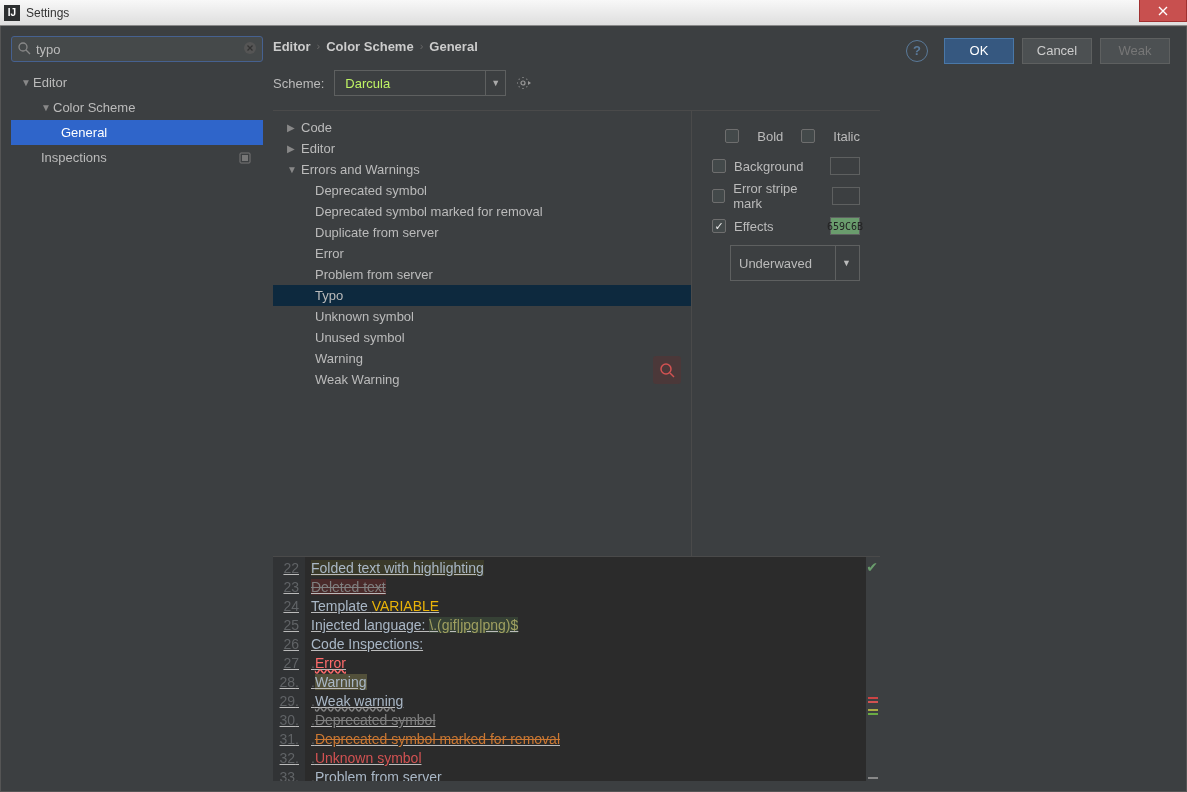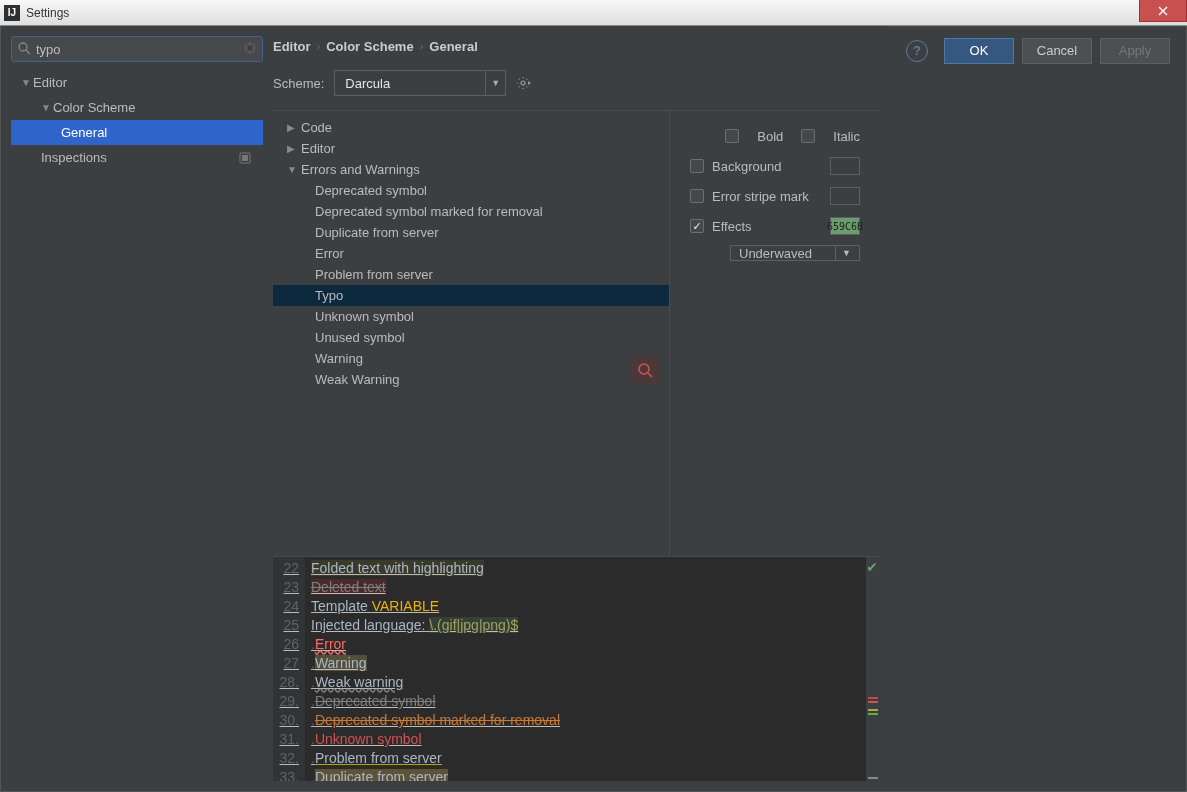--- a/index.html
+++ b/index.html
@@ -28,40 +28,40 @@
 .tree-row.selected { background:#2f65ca; color:#fff; }
 .tree-row .cfg-icon { margin-left:auto; margin-right:10px; color:#6e6e6e; width:14px; }
 
 .main { flex:1; display:flex; flex-direction:column; overflow:hidden; }
 .breadcrumb { font-size:13px; color:#999; height:20px; display:flex; align-items:center; gap:6px; margin-bottom:14px; }
 .breadcrumb .sep { color:#666; font-size:11px; }
 .breadcrumb .bold { color:#ccc; font-weight:600; }
 
 .scheme-row { display:flex; align-items:center; gap:10px; font-size:13px; margin-bottom:14px; }
 .scheme-select { display:flex; align-items:center; border:1px solid #5e6060; background:#3c3f41; height:26px; }
-.scheme-select .val { padding:0 10px; color:#e5e5e5; min-width:150px; }
+.scheme-select .val { padding:0 10px; color:#bef264; min-width:150px; }
 .scheme-select .dd { width:20px; height:24px; border-left:1px solid #5e6060; display:flex; align-items:center; justify-content:center; font-size:9px; color:#aaa; }
 .gear { color:#888; cursor:pointer; }
 
 .mid-area { flex:1; display:flex; gap:10px; overflow:hidden; border-top:1px solid #4a4a4a; }
 
 .cat-list { width:660px; overflow-y:auto; font-size:13px; border-right:1px solid #4a4a4a; position:relative; padding-top:6px; }
 .cat-row { height:21px; display:flex; align-items:center; padding-left:14px; color:#bbb; cursor:pointer; }
 .cat-row .arw { width:14px; font-size:10px; color:#888; }
 .cat-row.child { padding-left:42px; }
 .cat-row.selected { background:#0d293e; }
 .cat-list .find-badge { position:absolute; right:10px; top:245px; width:28px; height:28px; background:rgba(90,50,50,.5); border-radius:3px; display:flex; align-items:center; justify-content:center; }
 
 .props { flex:1; padding:10px 20px 10px 10px; font-size:13px; }
 .prop-row { display:flex; align-items:center; height:30px; gap:8px; }
 .cb { width:14px; height:14px; border:1px solid #6e6e6e; border-radius:2px; background:#43494a; display:inline-flex; align-items:center; justify-content:center; }
 .cb.checked::after { content:"✓"; color:#eee; font-size:11px; }
 .swatch { width:30px; height:18px; border:1px solid #5e6060; background:#3c3f41; margin-left:auto; }
 .swatch.eff { background:#6a9c6d; color:#222; font-size:10px; display:flex; align-items:center; justify-content:center; font-family:monospace; }
-.eff-dd { width:130px; height:16px; border:1px solid #5e6060; display:flex; align-items:center; padding:0 8px; margin-top:4px; margin-left:40px; }
+.eff-dd { width:130px; height:36px; border:1px solid #5e6060; display:flex; align-items:center; padding:0 8px; margin-top:4px; margin-left:18px; }
 .eff-dd .dd { margin-left:auto; font-size:9px; border-left:1px solid #5e6060; padding-left:6px; height:100%; display:flex; align-items:center; }
 
 .preview-wrap { height:225px; display:flex; border-top:1px solid #4a4a4a; font-family:"Consolas","Courier New",monospace; font-size:14px; background:#2b2b2b; position:relative;text-decoration:underline; }
 .gutter { width:32px; text-align:right; color:#606366; padding:2px 6px 0 0; line-height:19px; background:#313335; }
 .code { flex:1; padding:2px 0 0 6px; line-height:19px; color:#a9b7c6; overflow:hidden; }
 .err-stripe { width:14px; background:#3c3f41; position:relative; }
 .err-stripe .m { position:absolute; right:2px; width:10px; height:2px; }
 .code .hl-fold { background:#3a3a2a; }
 .code .del { text-decoration:line-through; color:#808080; background:#4a2a2a; }
 .code .tmpl { color:#eab308; }
@@ -250,20 +250,21 @@
       </div>
 
       <div class="preview-wrap">
         <div class="gutter" id="gutter">22<br>23<br>24<br>25<br>26<br>27<br>28<span class="dot">.</span><br>29<span class="dot">.</span><br>30<span class="dot">.</span><br>31<span class="dot">.</span><br>32<span class="dot">.</span><br>33<span class="dot">.</span><br>34<span class="dot">.</span><br>35<span class="dot">.</span><br>36<span class="dot">.</span><br>37<span class="dot">.</span><br></div>
         <div class="code" id="code">
             <div><span class="hl-fold">Folded text with highlighting</span></div>
             <div><span class="del">Deleted text</span></div>
             <div>Template <span class="tmpl">VARIABLE</span></div>
             <div>Injected language: <span class="regex">\.(gif|jpg|png)$</span></div>
             <div></div>
+            <div>Code Inspections:</div>
             <div><span class="dot">.</span><span class="err">Error</span></div>
             <div><span class="dot">.</span><span class="warn">Warning</span></div>
             <div><span class="dot">.</span><span class="weak">Weak warning</span></div>
             <div><span class="dot">.</span><span class="dep">Deprecated symbol</span></div>
             <div><span class="dot">.</span><span class="dep2">Deprecated symbol marked for removal</span></div>
             <div><span class="dot">.</span><span class="unk">Unknown symbol</span></div>
             <div><span class="dot">.</span><span class="prob">Problem from server</span></div>
             <div><span class="dot">.</span><span class="dup">Duplicate from server</span></div>
           </div>
         <div class="err-stripe">
@@ -278,15 +279,15 @@
         </div>
       </div>
     </div>
   </div>
 
   <div class="footer">
     <div class="help">?</div>
     <div class="spacer"></div>
     <button class="btn primary">OK</button>
     <button class="btn">Cancel</button>
-    <button class="btn disabled">Apply</button>
+    <button class="btn disabled">Weak</button>
   </div>
 </div>
 
 </body></html>

